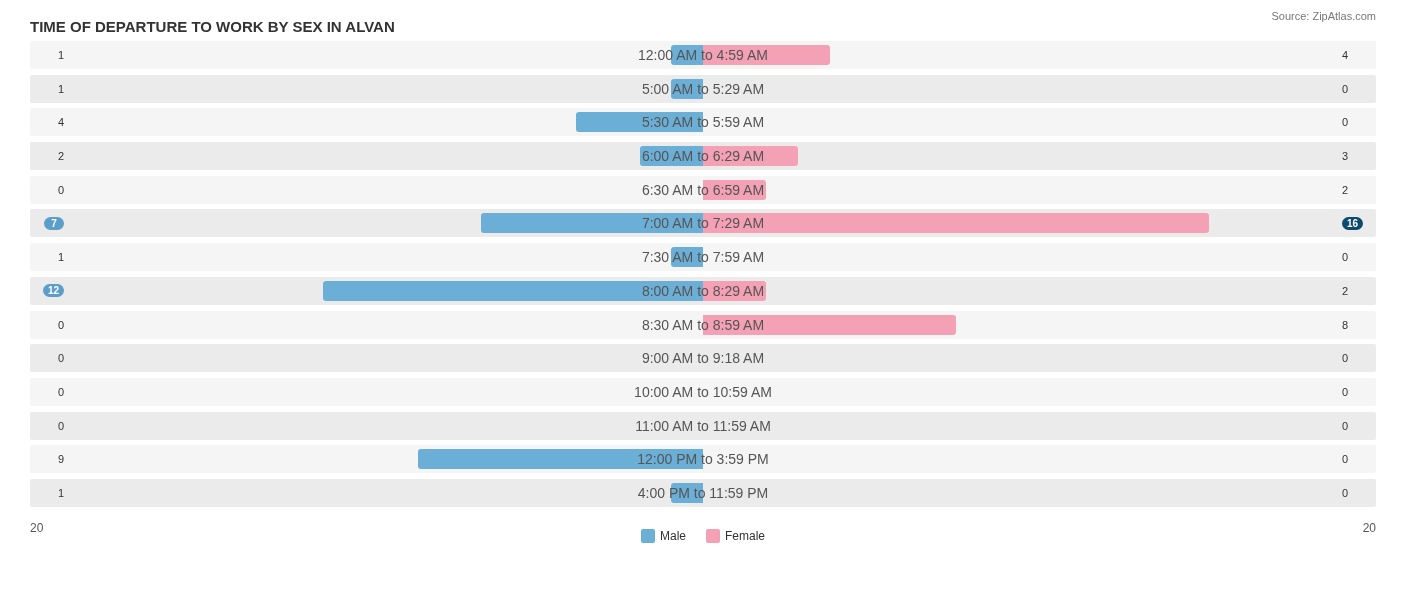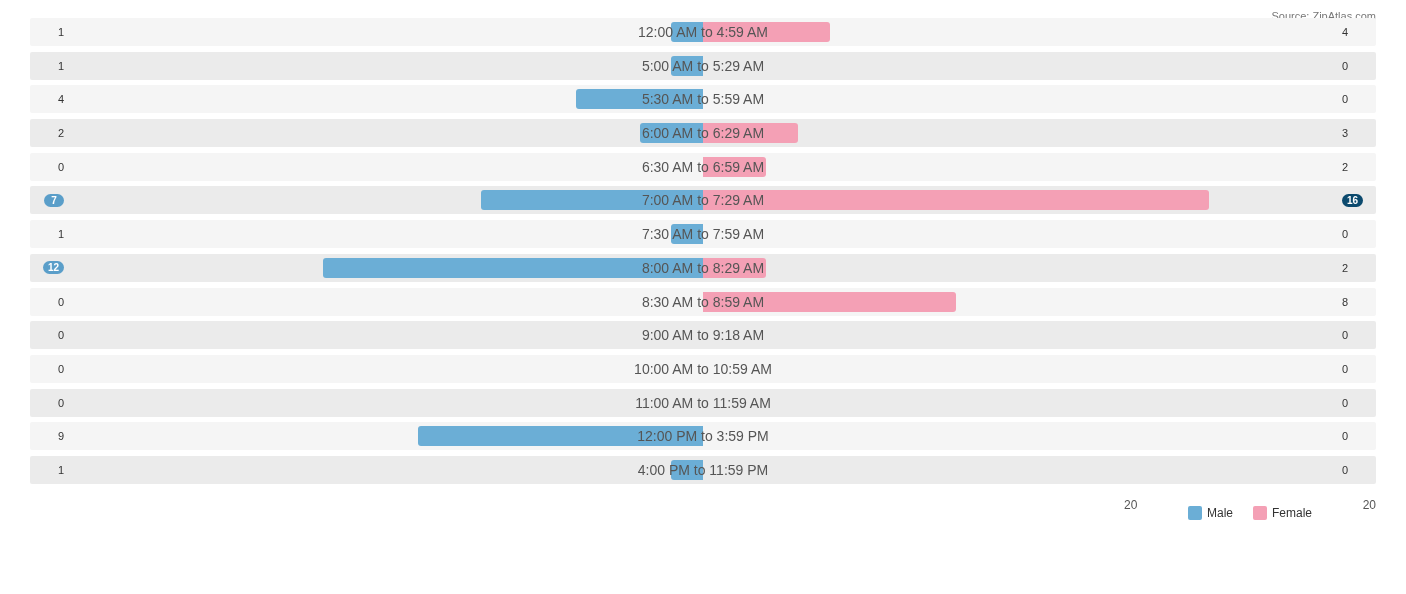--- a/index.html
+++ b/index.html
@@ -135,36 +135,36 @@
     .legend-box {
       width: 14px;
       height: 14px;
       border-radius: 2px;
     }
     .legend-box.male { background: #6baed6; }
     .legend-box.female { background: #f4a0b5; }
     .bottom-area {
       display: flex;
       align-items: center;
-      justify-content: flex-end;
+      justify-content: space-between;
       margin-top: 6px;
       padding: 0 0px;
-      gap: 24px;
     }
     .axis-val {
       font-size: 12px;
       color: #555;
       width: 40px;
     }
     .axis-val.right { text-align: right; }
   </style>
 </head>
 <body>
 
 <div class="chart-container">
+  <div class="chart-title">TIME OF DEPARTURE TO WORK BY SEX IN ALVAN</div>
   <div class="source-text">Source: ZipAtlas.com</div>
 
   <div class="chart-area">
     <div class="rows-container" id="rows-container">
         <div class="bar-row">
           <div class="left-value">1</div>
           <div class="bar-center">
             <div class="bar-left" style="width: 2.5%;"></div>
             <div class="bar-right" style="width: 10%;"></div>
             <div class="label-center">12:00 AM to 4:59 AM</div>

